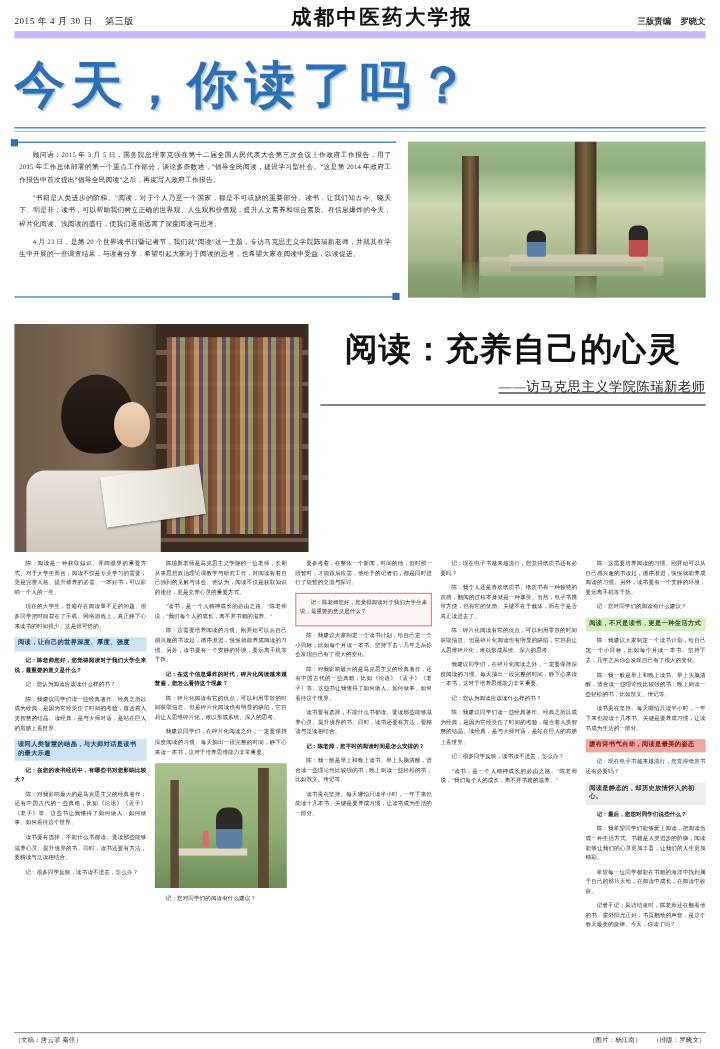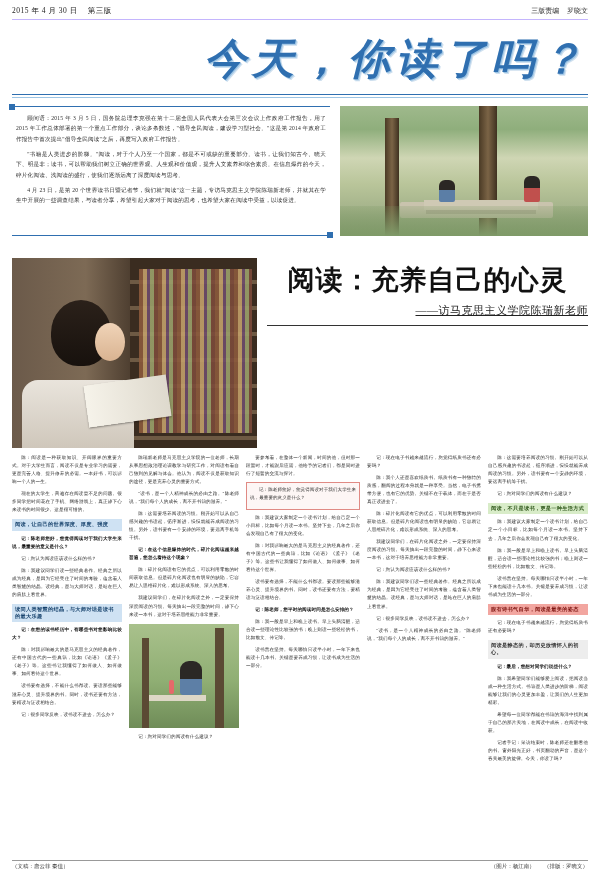--- a/index.html
+++ b/index.html
@@ -9,36 +9,36 @@
     font-family:"Liberation Serif", serif;
     color:#1a1a1a;
     overflow:hidden;
     position:relative;
   }
   .page{position:relative;width:600px;height:874px;box-sizing:border-box;padding:0 12px;}
 
   
   .masthead{
     display:flex;align-items:flex-end;justify-content:space-between;
-    padding:6px 0 3px 0;border-bottom:1px solid #c4b5fd;
+    padding:6px 0 3px 0;border-bottom:6px solid #c4b5fd;
   }
   .mast-left{font-size:7.5px;letter-spacing:.5px;color:#222;white-space:nowrap;}
   .mast-left .sep{display:inline-block;width:10px;}
   .mast-center{
     flex:1;text-align:center;font-size:17px;font-weight:bold;letter-spacing:2px;
     color:#111;font-family:"DejaVu Serif", serif;line-height:1;
     transform:translateY(1px);
   }
   .mast-right{font-size:7px;color:#333;white-space:nowrap;}
-  .mast-right span{margin-left:6px;}
+  .mast-right span{margin-left:6px;font-weight:bold;}
 
   
   .banner{
     position:relative;height:70px;margin-top:4px;
-    display:flex;align-items:center;justify-content:flex-end;font-style:italic;
+    display:flex;align-items:center;justify-content:flex-start;
   }
   .banner-title{
     font-size:42px;font-weight:bold;letter-spacing:6px;
     font-family:"DejaVu Serif", serif;
     color:#2f6fb0;
     -webkit-text-stroke:0px;
     text-shadow:1px 1px 0 #9cc4e4, 2px 2px 0 #cfe0ef;
     white-space:nowrap;
   }
   .banner-rule{height:1px;background:#2f6fb0;margin:0 0 0 0;}
@@ -175,20 +175,21 @@
 </style>
 </head>
 <body>
 
 <div class="page">
 
   <div class="masthead">
     <div class="mast-left">
       <span>2015 年 4 月 30 日</span><span class="sep"></span><span>第三版</span>
     </div>
+    <div class="mast-center">成都中医药大学报</div>
     <div class="mast-right">
       <span>三版责编</span>
       <span>罗晓文</span>
     </div>
   </div>
 
   <div class="banner">
     <div class="banner-title">今天，你读了吗？</div>
   </div>
   <div class="banner-rule"></div>

